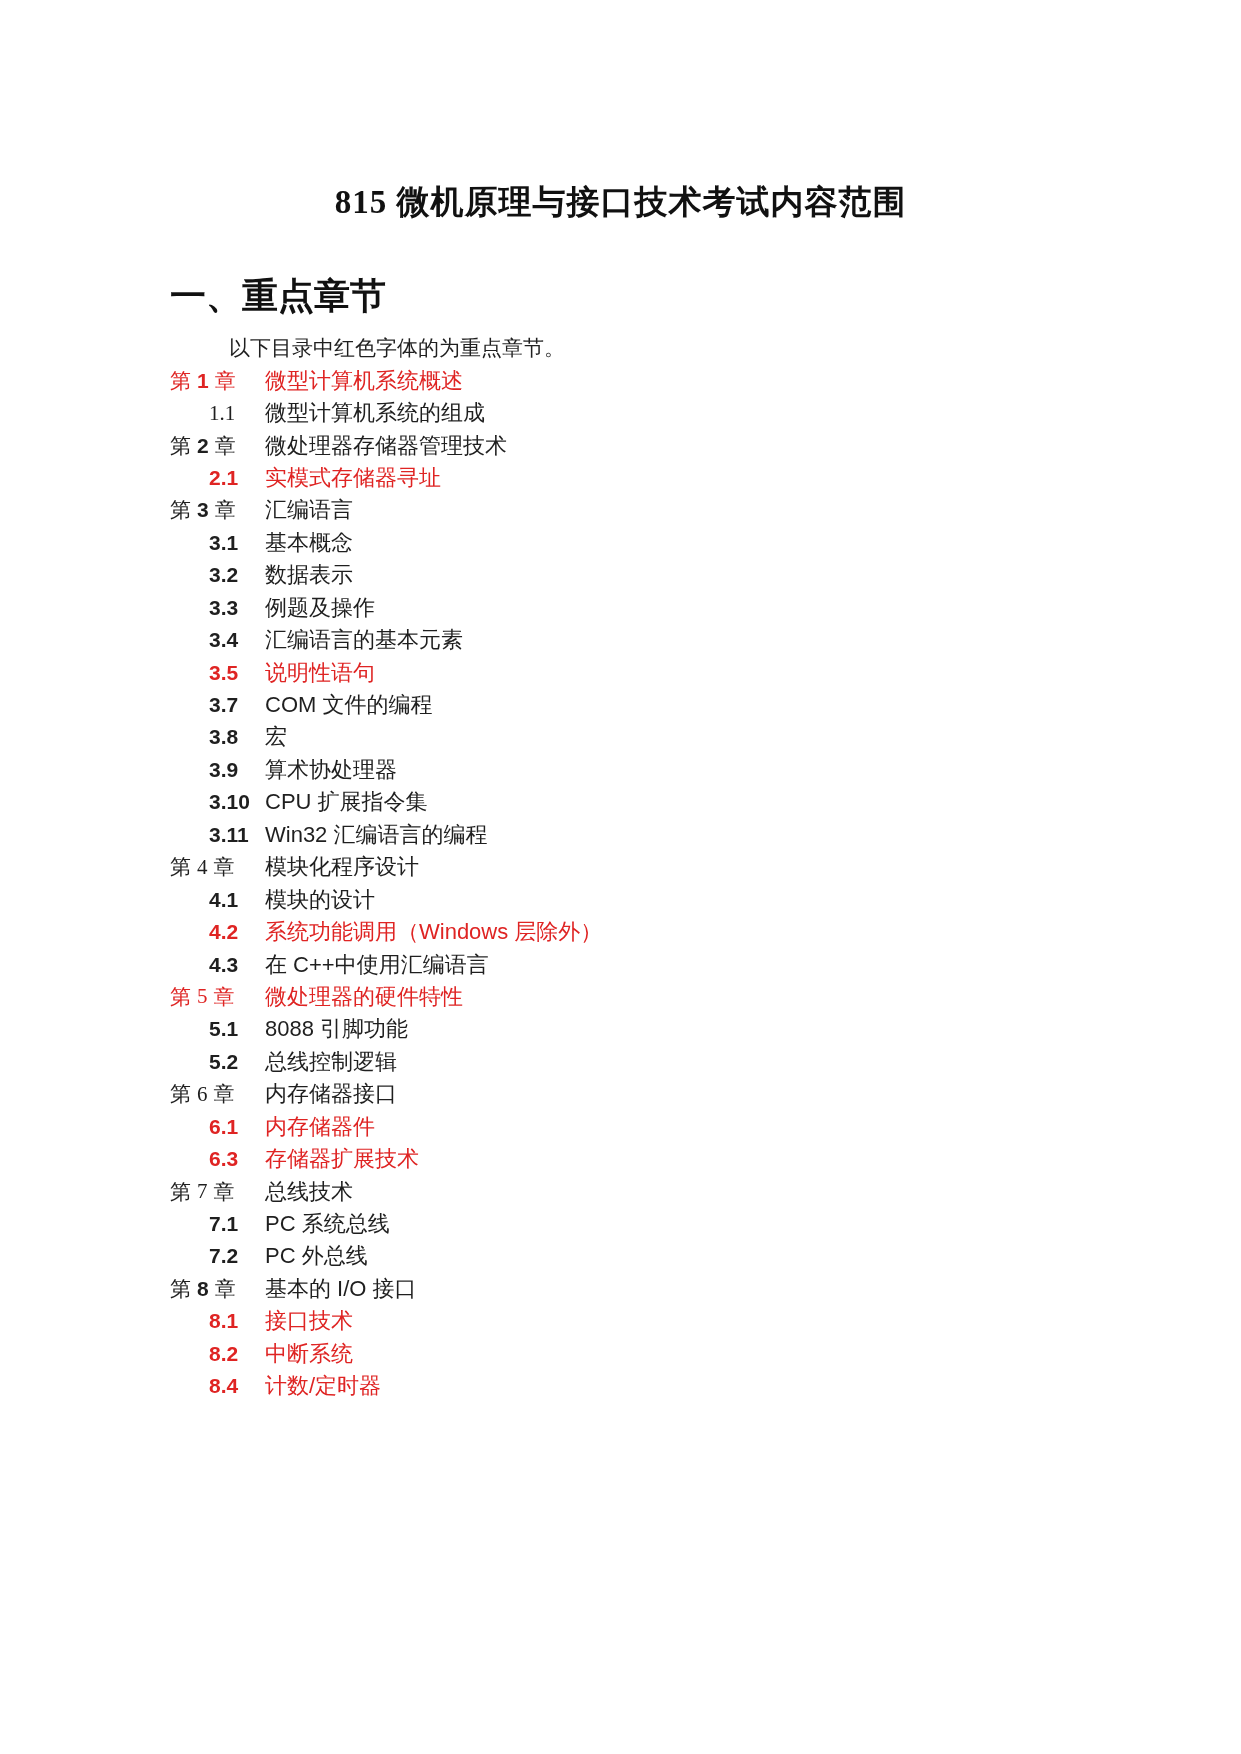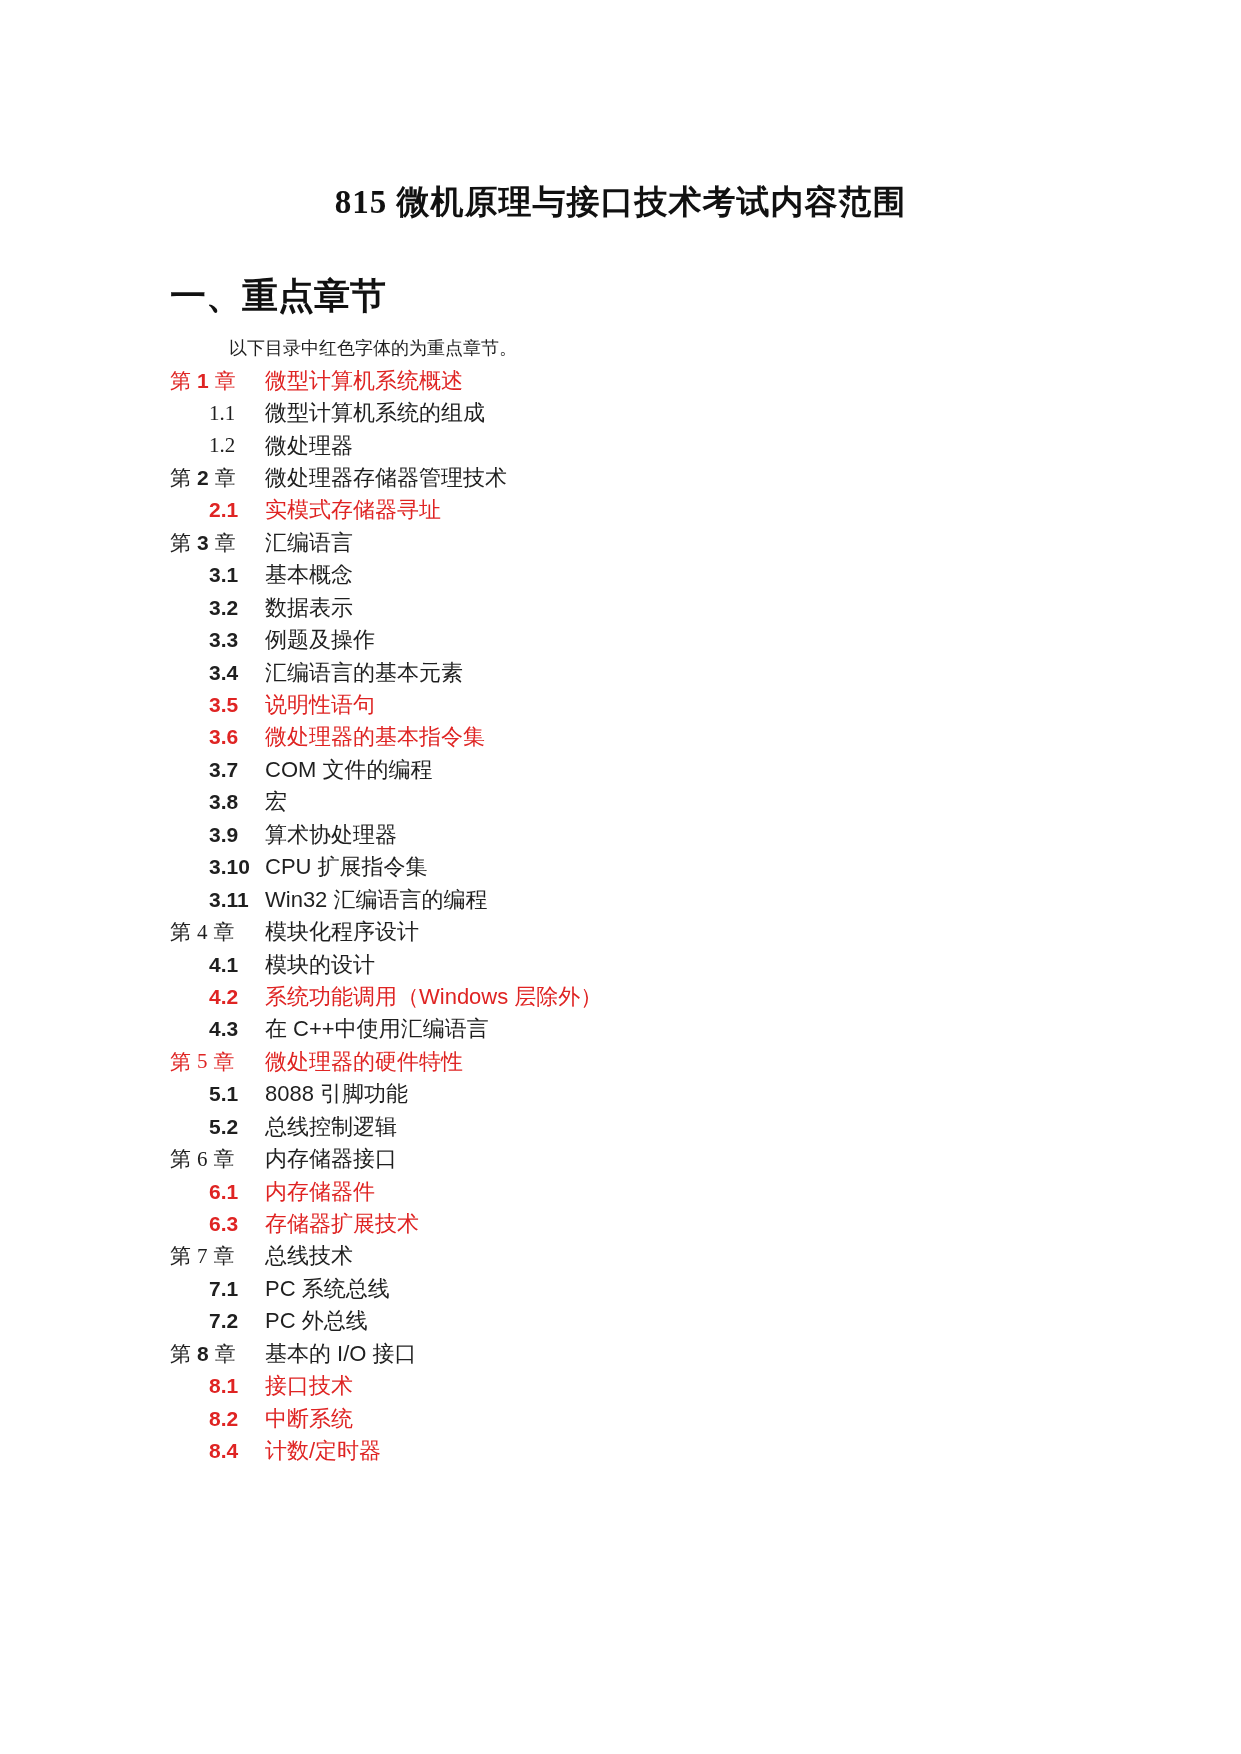--- a/index.html
+++ b/index.html
@@ -38,21 +38,21 @@
   }
   .intro-line {
     position: absolute;
     top: 332px;
     left: 0;
     width: 1241px;
     height: 32.45px;
     display: flex;
     align-items: center;
     padding-left: 229px;
-    font-size: 18px;
+    font-size: 21px;
     font-family: "Liberation Serif", serif;
   }
   .toc {
     position: absolute;
     top: 364.45px;
     left: 0;
     width: 1241px;
   }
   .row {
     height: 32.45px;
@@ -105,24 +105,20 @@
           <span class="digit num-sans">1</span>
           <span class="cjk">章</span>
         </span>
         <span class="entry-title">微型计算机系统概述</span>
       </div>
       <div class="row">
         <span class="key section num-serif">1.1</span>
         <span class="entry-title">微型计算机系统的组成</span>
       </div>
       <div class="row">
-        <span class="key section num-serif">1.2</span>
-        <span class="entry-title">微处理器</span>
-      </div>
-      <div class="row">
         <span class="key chapter">
           <span class="cjk">第</span>
           <span class="digit num-sans">2</span>
           <span class="cjk">章</span>
         </span>
         <span class="entry-title">微处理器存储器管理技术</span>
       </div>
       <div class="row red">
         <span class="key section num-sans">2.1</span>
         <span class="entry-title">实模式存储器寻址</span>
@@ -148,24 +144,20 @@
         <span class="entry-title">例题及操作</span>
       </div>
       <div class="row">
         <span class="key section num-sans">3.4</span>
         <span class="entry-title">汇编语言的基本元素</span>
       </div>
       <div class="row red">
         <span class="key section num-sans">3.5</span>
         <span class="entry-title">说明性语句</span>
       </div>
-      <div class="row red">
-        <span class="key section num-sans">3.6</span>
-        <span class="entry-title">微处理器的基本指令集</span>
-      </div>
       <div class="row">
         <span class="key section num-sans">3.7</span>
         <span class="entry-title">COM 文件的编程</span>
       </div>
       <div class="row">
         <span class="key section num-sans">3.8</span>
         <span class="entry-title">宏</span>
       </div>
       <div class="row">
         <span class="key section num-sans">3.9</span>

